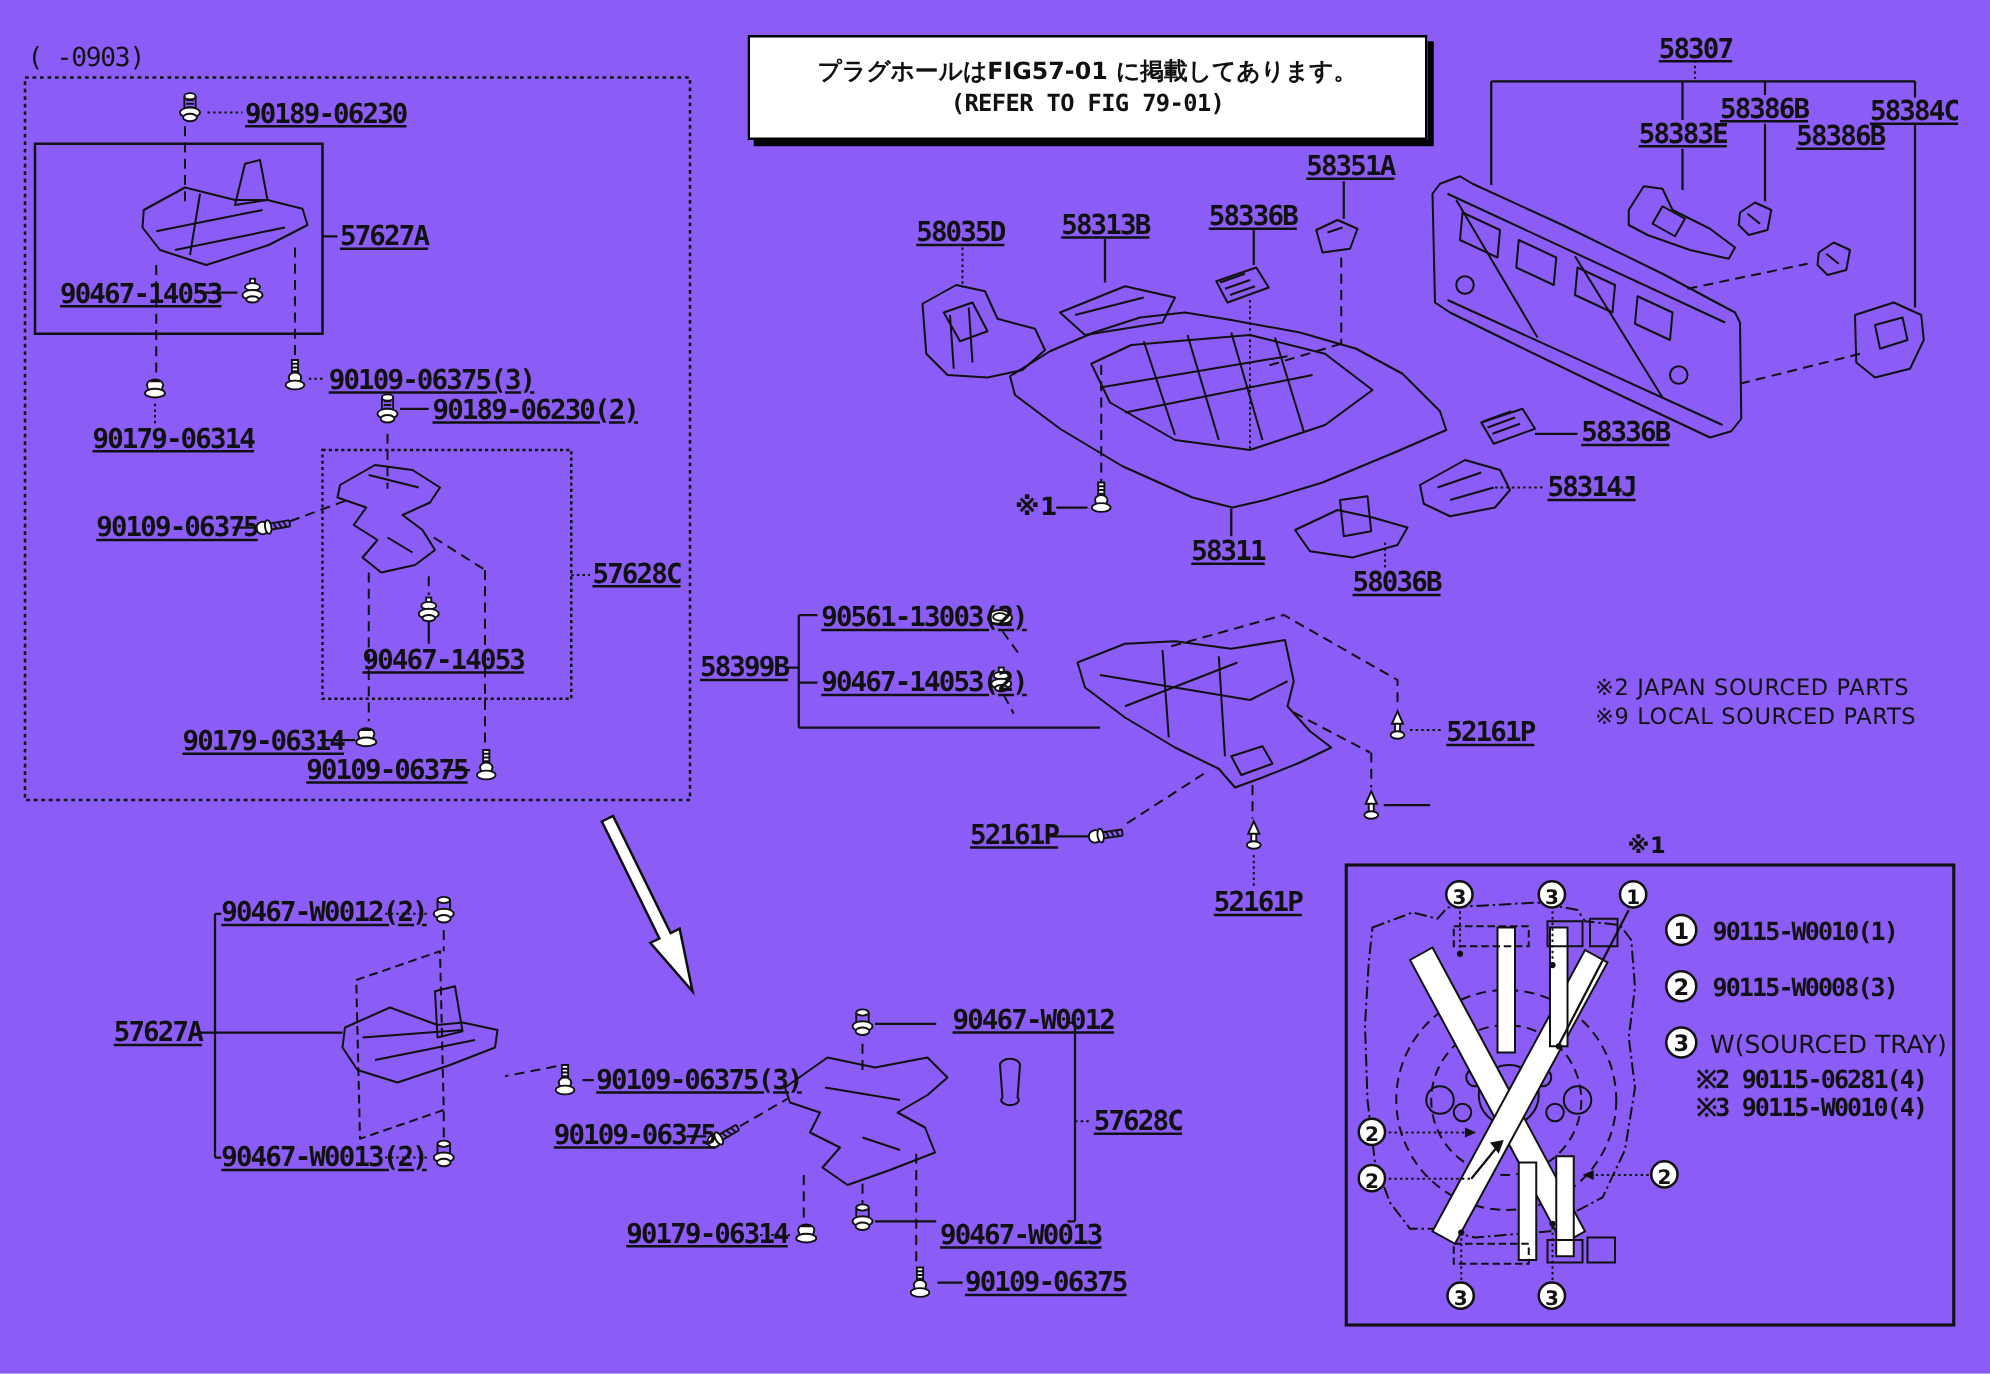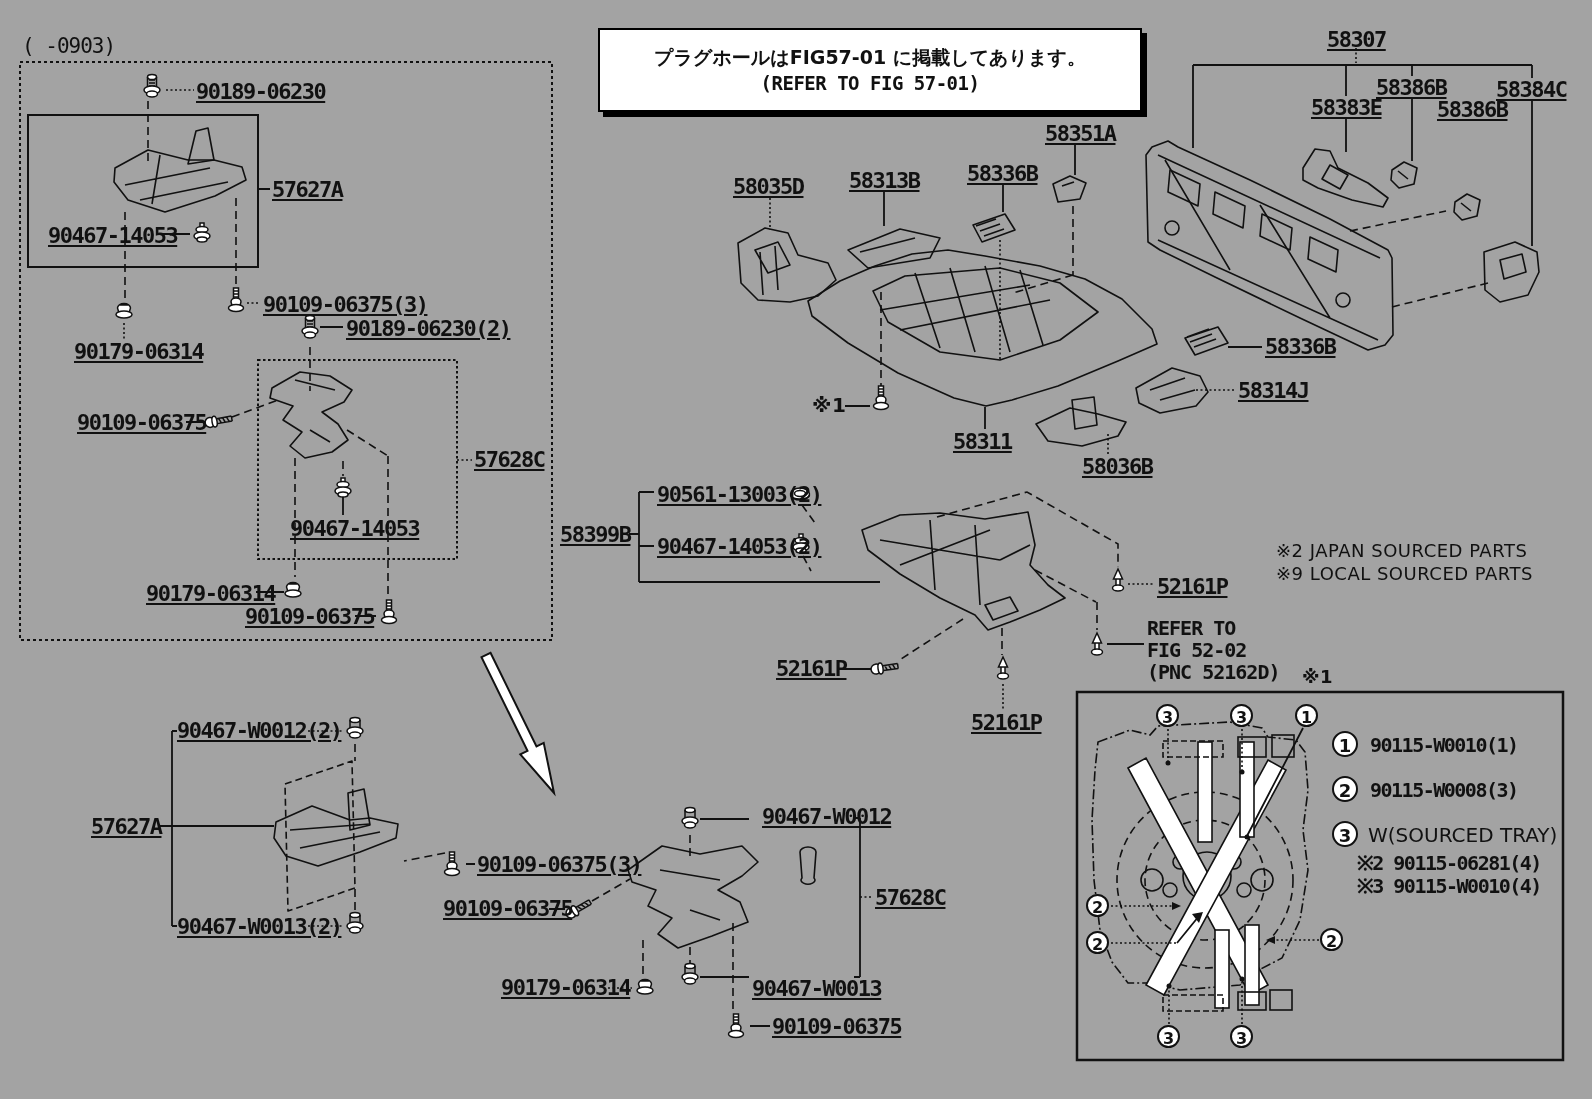--- a/index.html
+++ b/index.html
@@ -1,16 +1,16 @@
 <!DOCTYPE html>
 <html><head>
 <meta charset="utf-8">
 <style>
   html,body{margin:0;padding:0;background:#fff;}
-  #stage{position:relative;width:1592px;height:1099px;background:#a3a3a3;overflow:hidden;
+  #stage{position:relative;width:1592px;height:1099px;background:#8b5cf6;overflow:hidden;
          font-family:"DejaVu Sans Mono",monospace;color:#111;}
   #lineart{position:absolute;left:0;top:0;}
   .pl{position:absolute;font:700 22px/1 "DejaVu Sans Mono",monospace;letter-spacing:-1.5px;
       white-space:nowrap;color:#111;text-decoration:underline;}
   .pl.sm{font-size:20px;margin-top:35px;}
   .hdr{position:absolute;font:400 21px/1 "DejaVu Sans Mono",monospace;letter-spacing:-1px;white-space:nowrap;}
   .note{position:absolute;font:400 18px/1 "DejaVu Sans",sans-serif;letter-spacing:.5px;white-space:nowrap;color:#111;}
   .notebox{position:absolute;left:598px;top:28px;width:540px;height:80px;border:2px solid #000;
            box-shadow:5px 5px 0 0 #000;display:flex;flex-direction:column;justify-content:center;
            align-items:center;gap:3px;background:#fff;}
@@ -238,21 +238,21 @@
     <use href="#sym-clipcyl" transform="translate(690,820)"></use>
     <use href="#sym-flangenut" transform="translate(645,987)"></use>
     <use href="#sym-clipcyl" transform="translate(690,976)"></use>
     <use href="#sym-screwv" transform="translate(736,1030)"></use>
   </g>
 </svg>
 
 <div class="hdr" style="left:22px;top:36px;">(  -0903)</div>
 <div class="notebox">
   <div class="jp">プラグホールはFIG57-01 に掲載してあります。</div>
-  <div class="rf">(REFER TO FIG 57-01)</div>
+  <div class="rf">(REFER TO FIG 79-01)</div>
 </div>
 
 <div class="pl" style="left:196px;top:81px;">90189-06230</div>
 <div class="pl" style="left:272px;top:179px;">57627A</div>
 <div class="pl" style="left:48px;top:225px;">90467-14053</div>
 <div class="pl" style="left:74px;top:341px;">90179-06314</div>
 <div class="pl" style="left:263px;top:294px;">90109-06375(3)</div>
 <div class="pl" style="left:346px;top:318px;">90189-06230(2)</div>
 <div class="pl" style="left:77px;top:412px;">90109-06375</div>
 <div class="pl" style="left:474px;top:449px;">57628C</div>
@@ -274,25 +274,20 @@
 <div class="pl" style="left:1082px;top:456px;">58036B</div>
 <div class="pl" style="left:1238px;top:380px;">58314J</div>
 <div class="pl" style="left:1265px;top:336px;">58336B</div>
 
 <div class="pl" style="left:560px;top:524px;">58399B</div>
 <div class="pl" style="left:657px;top:484px;">90561-13003(2)</div>
 <div class="pl" style="left:657px;top:536px;">90467-14053(2)</div>
 <div class="pl" style="left:776px;top:658px;">52161P</div>
 <div class="pl" style="left:971px;top:712px;">52161P</div>
 <div class="pl" style="left:1157px;top:576px;">52161P</div>
-<div class="refblk" style="position:absolute;left:1147px;top:617px;">
-  <div>REFER TO</div>
-  <div>FIG 52-02</div>
-  <div>(PNC 52162D)</div>
-</div>
 <div class="note" style="left:1276px;top:542px;">※2 JAPAN SOURCED PARTS</div>
 <div class="note" style="left:1276px;top:565px;">※9 LOCAL SOURCED PARTS</div>
 <div class="note" style="left:1302px;top:668px;font-weight:700;">※1</div>
 
 <div class="pl" style="left:177px;top:720px;">90467-W0012(2)</div>
 <div class="pl" style="left:91px;top:816px;">57627A</div>
 <div class="pl" style="left:477px;top:854px;">90109-06375(3)</div>
 <div class="pl" style="left:443px;top:898px;">90109-06375</div>
 <div class="pl" style="left:177px;top:916px;">90467-W0013(2)</div>
 

